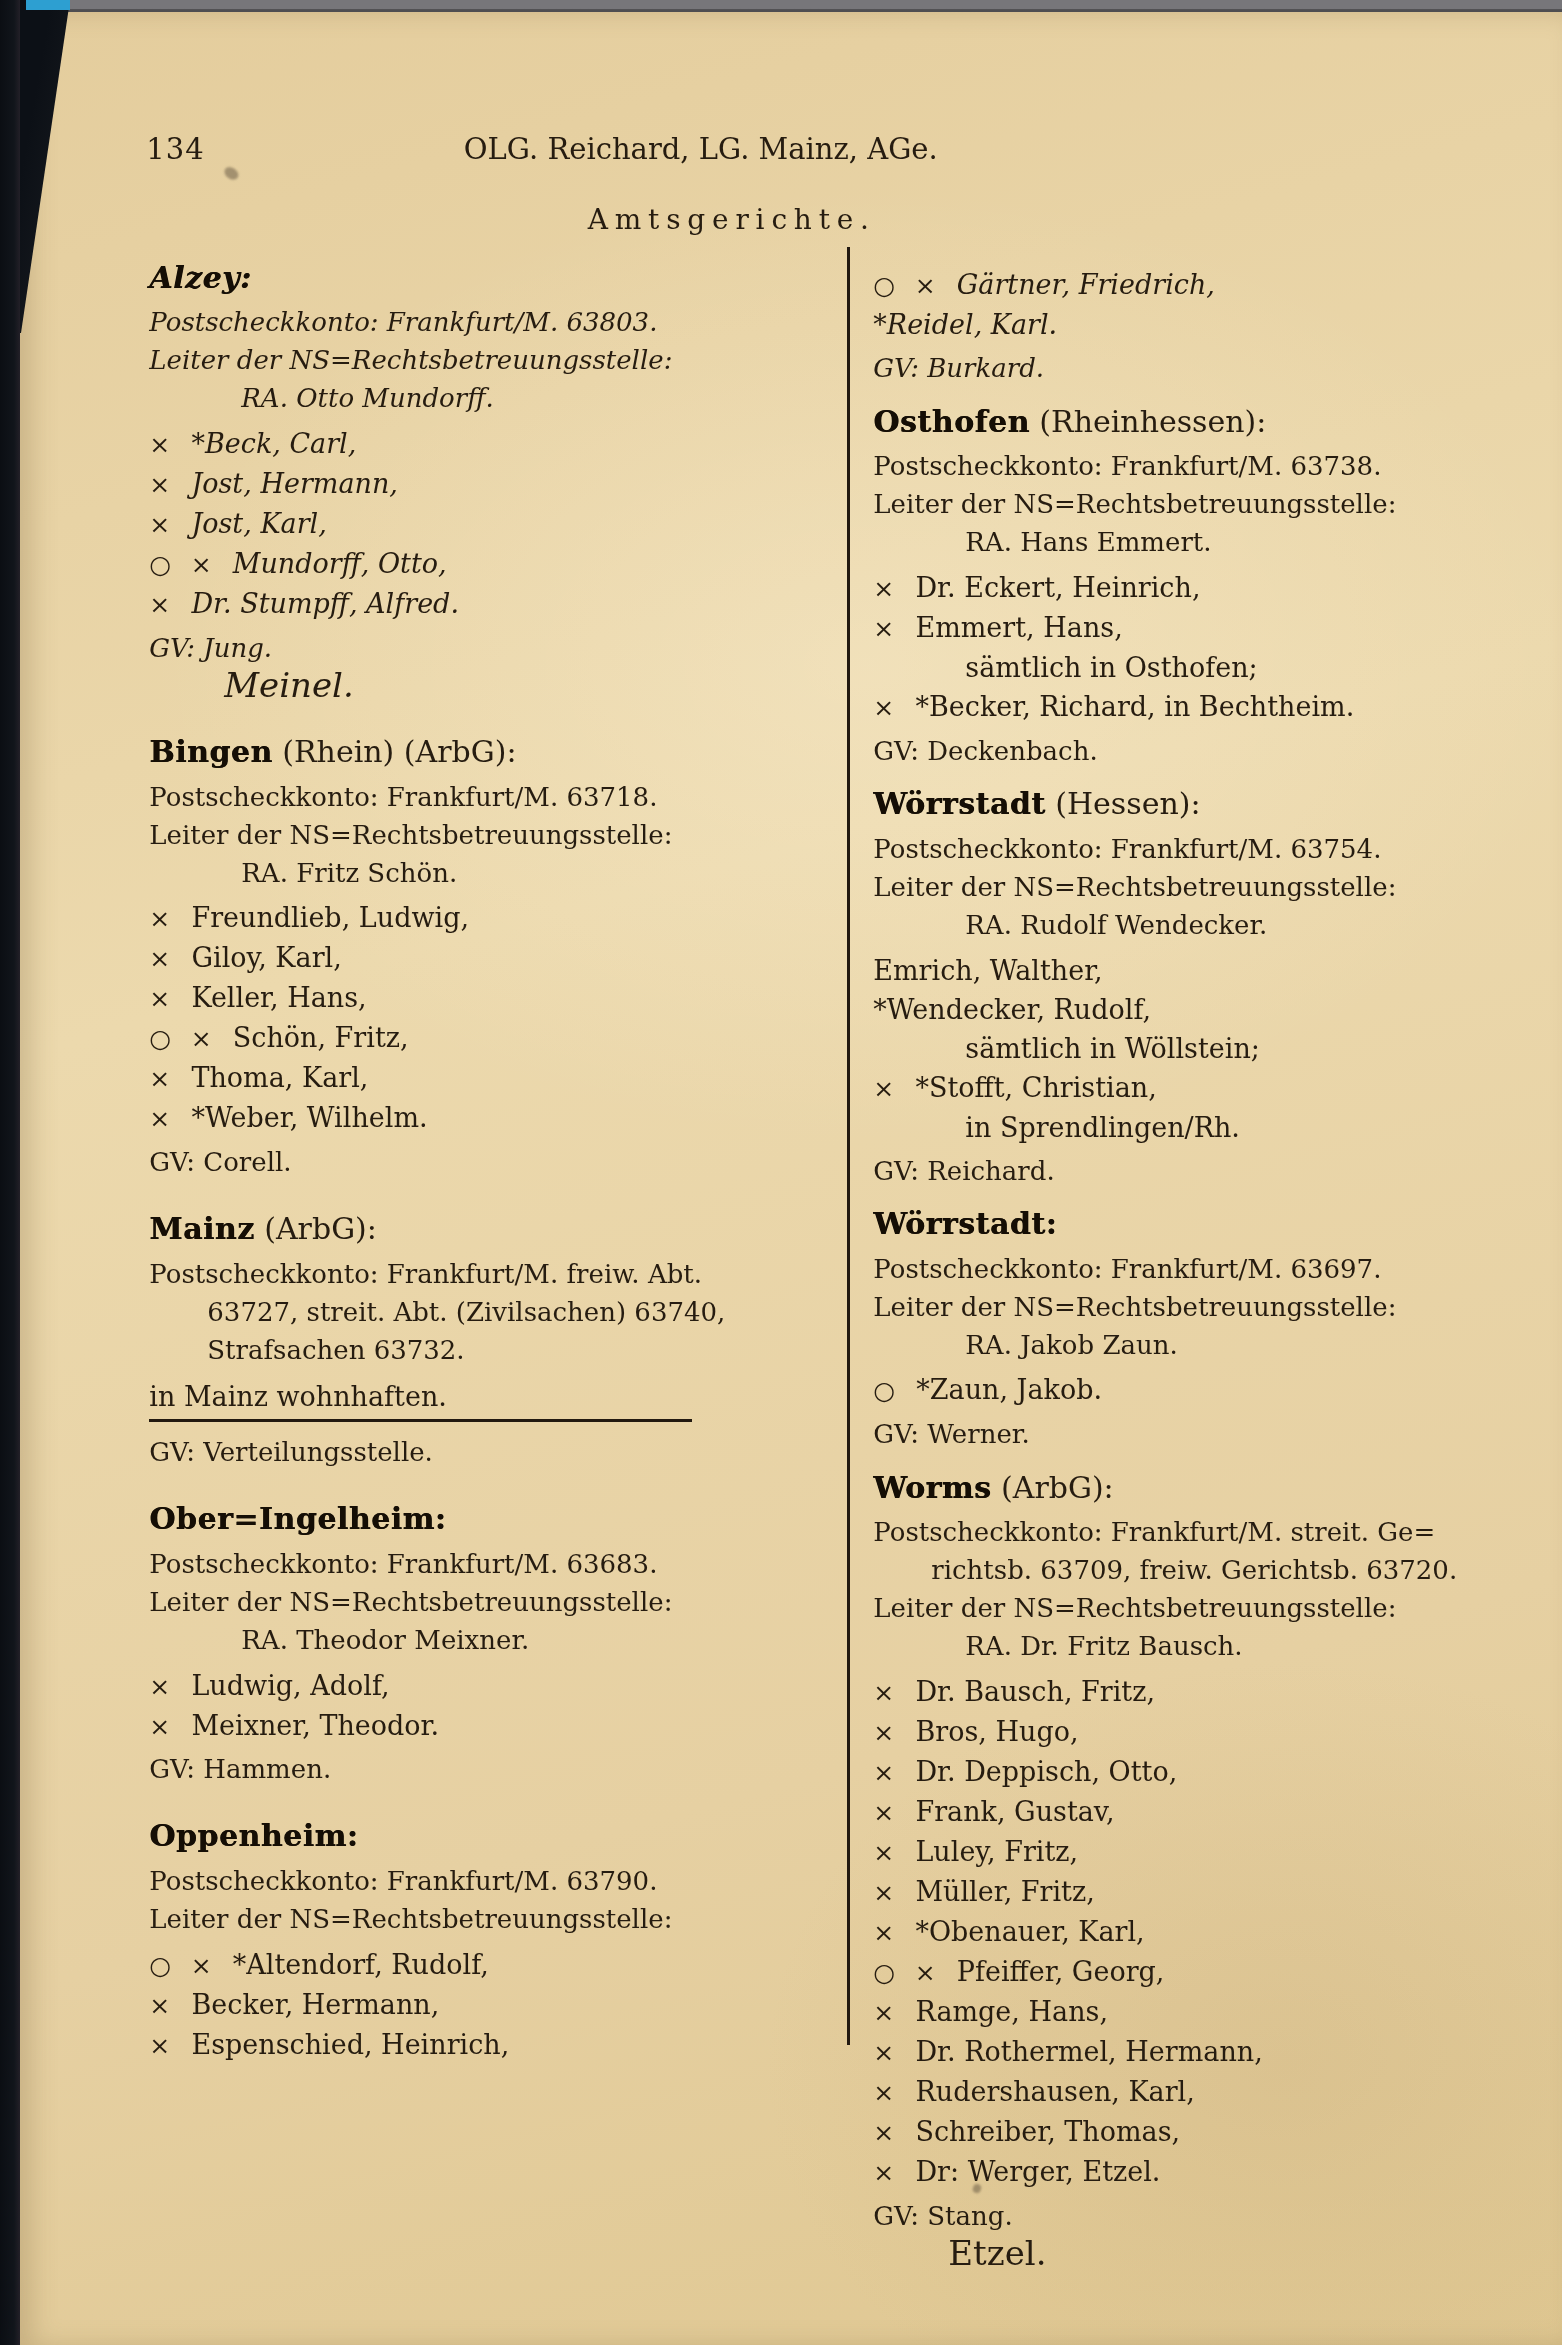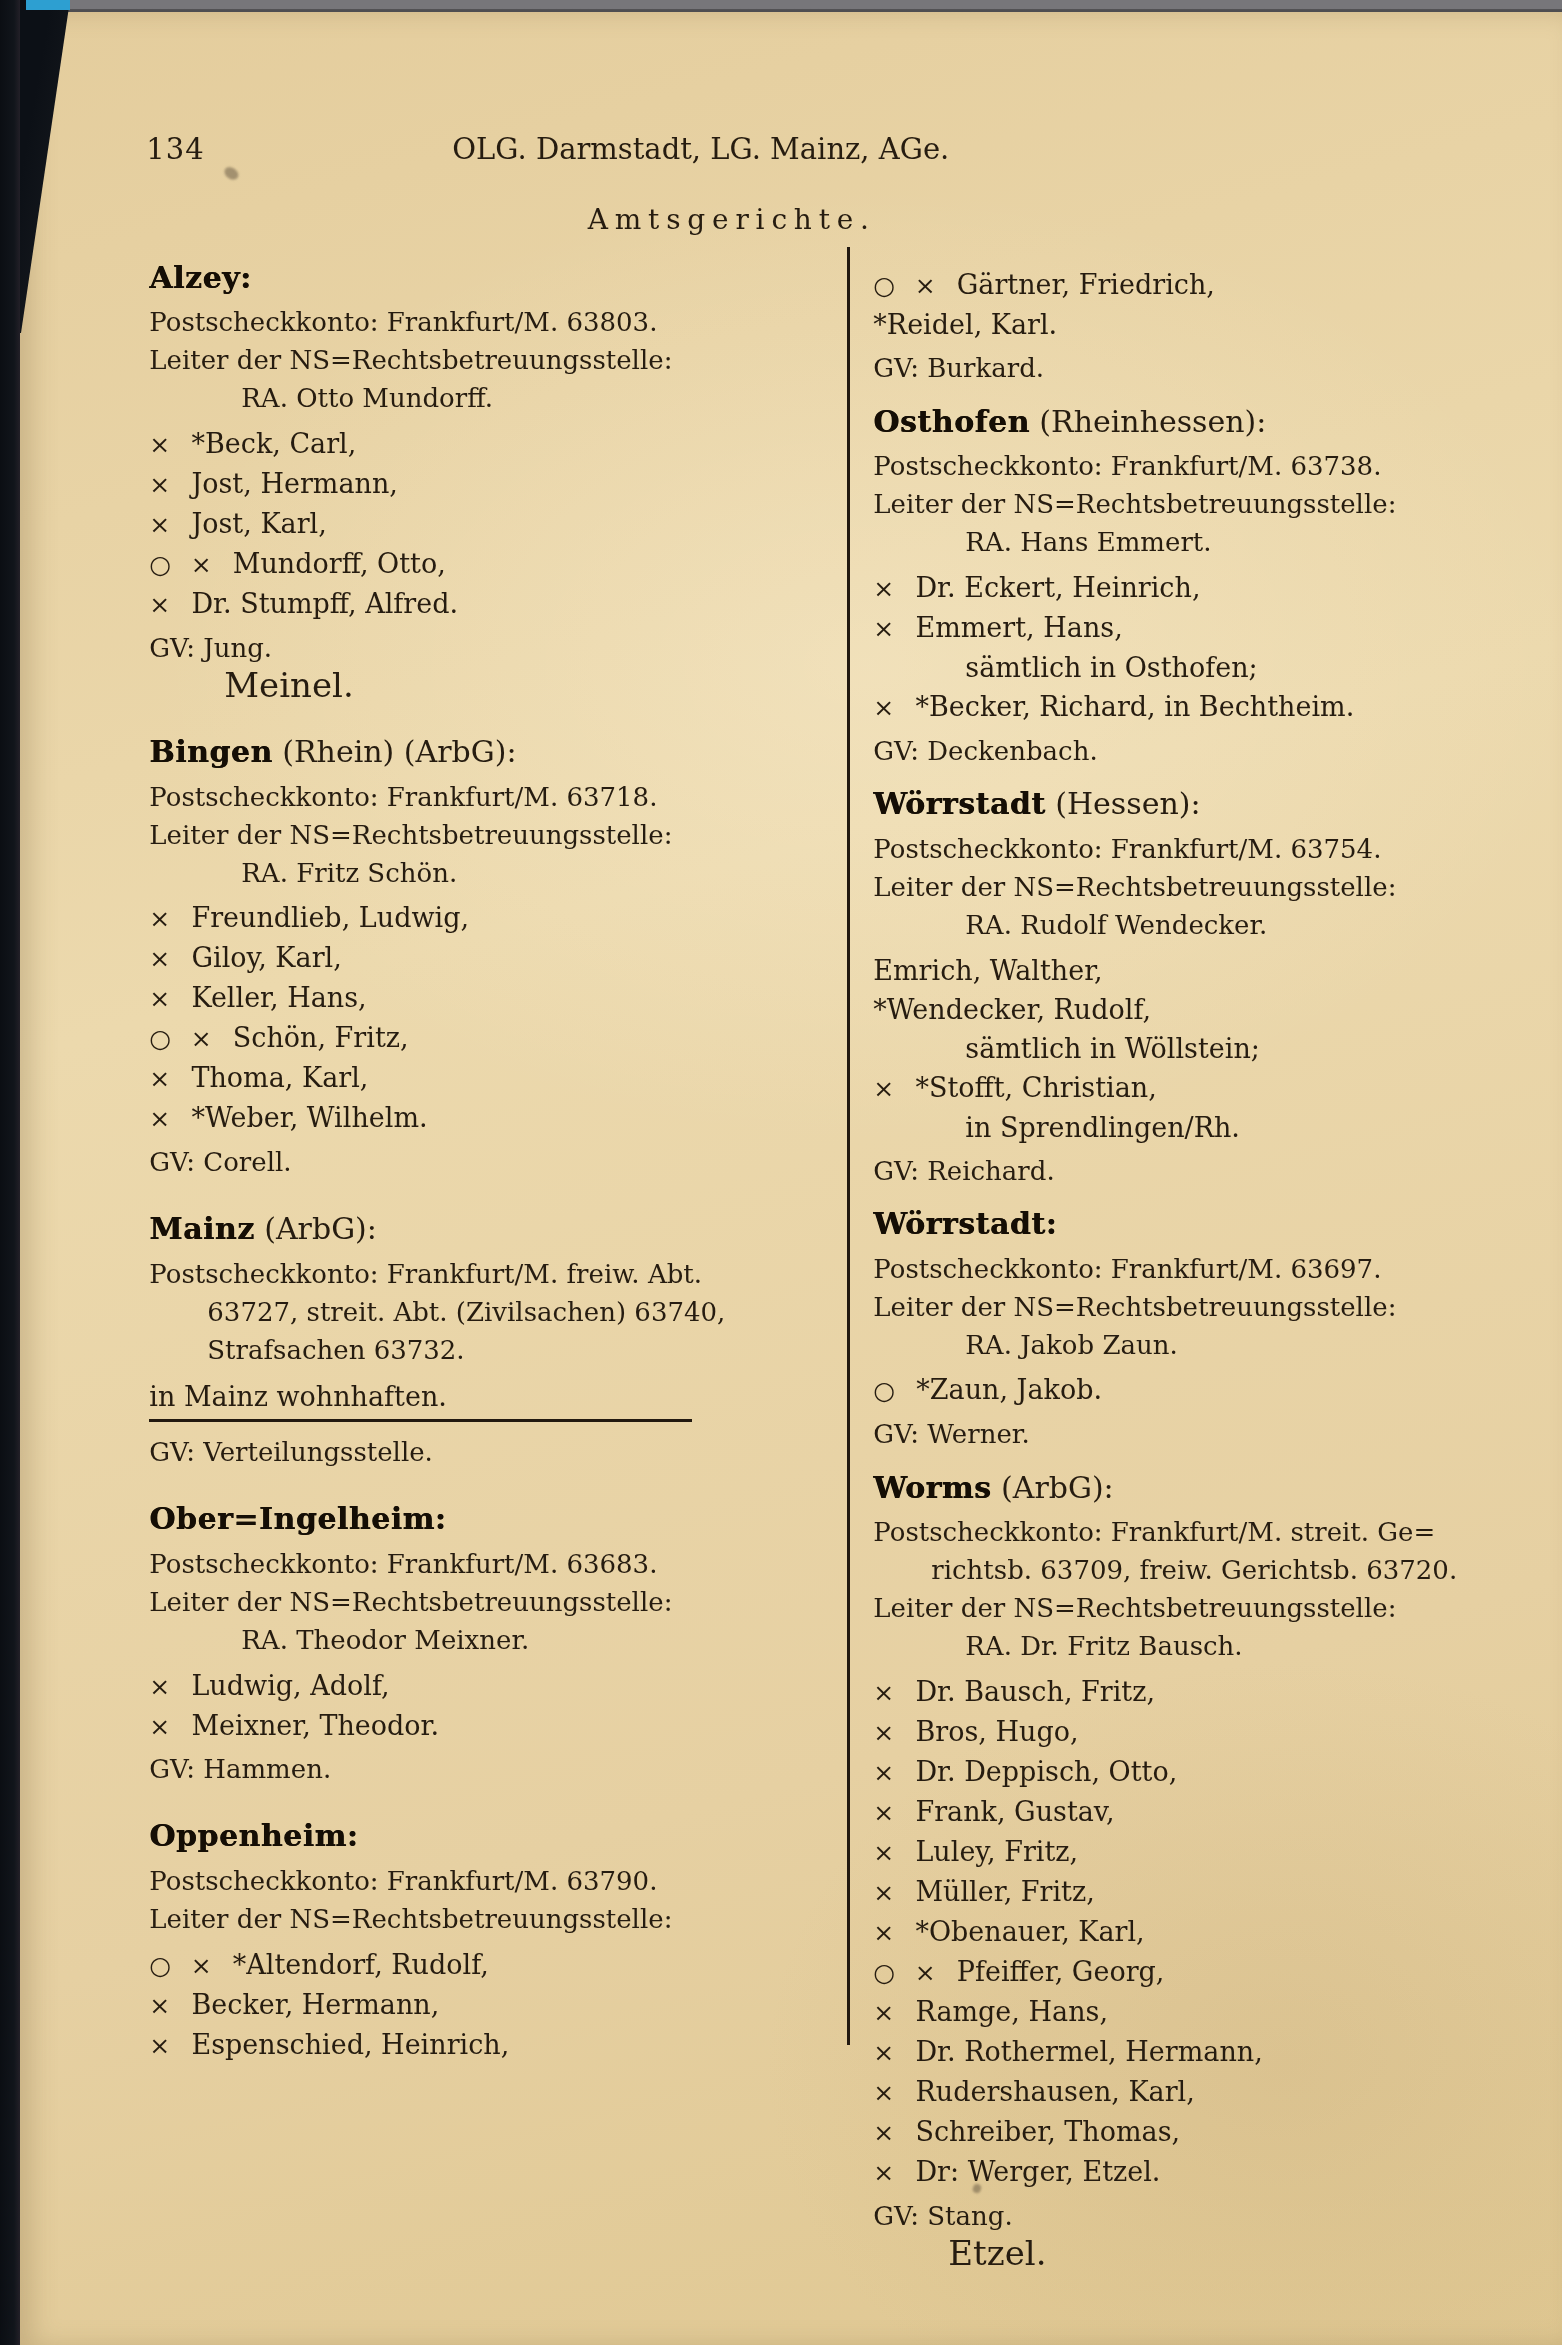--- a/index.html
+++ b/index.html
@@ -35,21 +35,21 @@
     font-size:28px;letter-spacing:6.8px;}
 
   
   .column{position:absolute;top:247px;}
   .col-left{left:130px;width:676px;}
   .col-right{left:854px;width:649px;}
   .column-divider{position:absolute;left:828px;top:235px;width:2.9px;height:1798px;background:#221910;}
 
   section.court-section{margin-top:15.4px;}
   .col-left section.court-section{margin-top:29px;}
-  .column section.court-section:first-child{margin-top:0;}
+  .column section.court-section:first-child{margin-top:0;font-style:italic;}
 
   .sec-heading{font-size:30px;line-height:37px;margin-bottom:7.7px;}
   .sec-name{font-weight:700;color:#150e05;letter-spacing:0.5px;text-shadow:0.4px 0 0 currentColor;}
   .sec-rest{font-weight:400;}
 
   .info-line{font-size:26px;line-height:38px;}
   .ind1{padding-left:58px;}
   .ind2{padding-left:92px;}
 
   .members{margin:6.8px 0 4.8px 0;}
@@ -66,21 +66,21 @@
 
   .gv{margin-top:5.8px;font-size:26px;line-height:37px;}
   .note-wrap + .gv, .note-full + .gv{margin-top:11.6px;}
   .gv-cont{font-size:34px;line-height:37px;padding-left:75px;}
 </style>
 </head>
 <body>
 
 <div class="page">
   <div class="page-number">134</div>
-  <div class="running-header">OLG. Darmstadt, LG. Mainz, AGe.</div>
+  <div class="running-header">OLG. Reichard, LG. Mainz, AGe.</div>
   <div class="section-title">Amtsgerichte.</div>
 
   <div class="column-divider"></div>
 
   <div class="column col-left" id="col-left">
       <section class="court-section">
         <div class="sec-heading"><span class="sec-name">Alzey:</span></div>
         <div class="info-line">Postscheckkonto: Frankfurt/M. 63803.</div>
         <div class="info-line">Leiter der NS=Rechtsbetreuungsstelle:</div>
         <div class="info-line ind2">RA. Otto Mundorff.</div>

